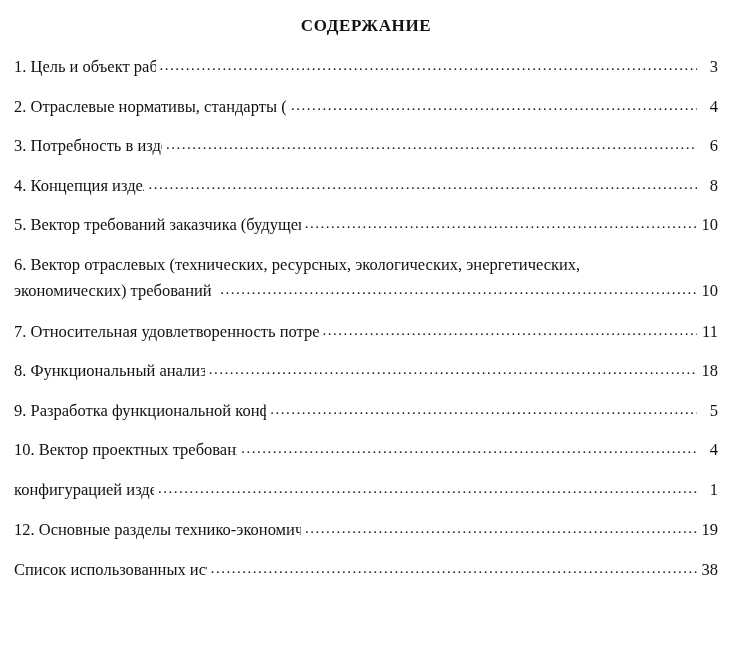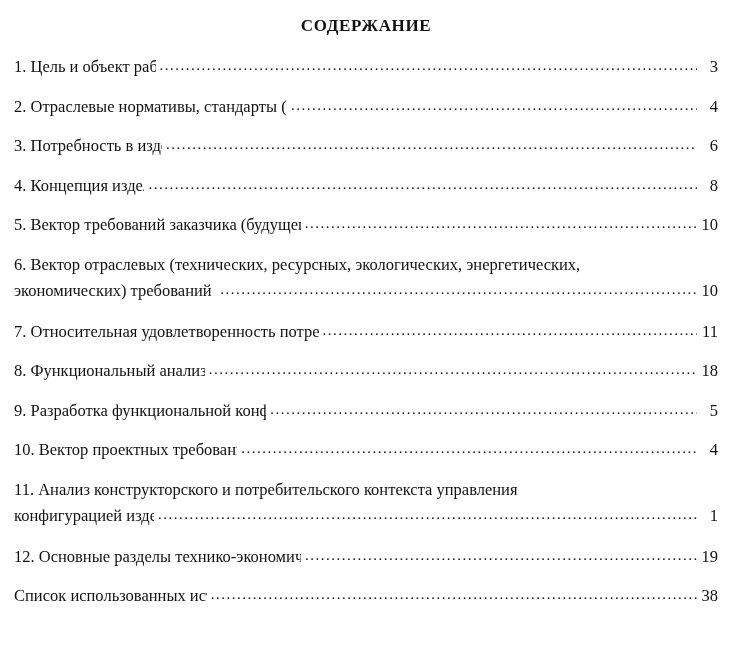--- a/index.html
+++ b/index.html
@@ -146,21 +146,20 @@
       <span class="toc-page">5</span>
     </div>
 
     <div class="toc-entry">
       <span class="toc-text">10. Вектор проектных требований к изделию</span>
       <span class="toc-dots">...........................................................................................................................</span>
       <span class="toc-page">4</span>
     </div>
 
     <div class="toc-entry multiline">
-      <div class="ml-body">11. Анализ конструкторского и потребительского контекста управления</div>
       <div class="ml-line2">
         <span class="toc-text">конфигурацией изделия</span>
         <span class="toc-dots">...........................................................................................................................</span>
         <span class="toc-page">1</span>
       </div>
     </div>
 
     <div class="toc-entry">
       <span class="toc-text">12. Основные разделы технико-экономического задания на изделие</span>
       <span class="toc-dots">...........................................................................................................................</span>

